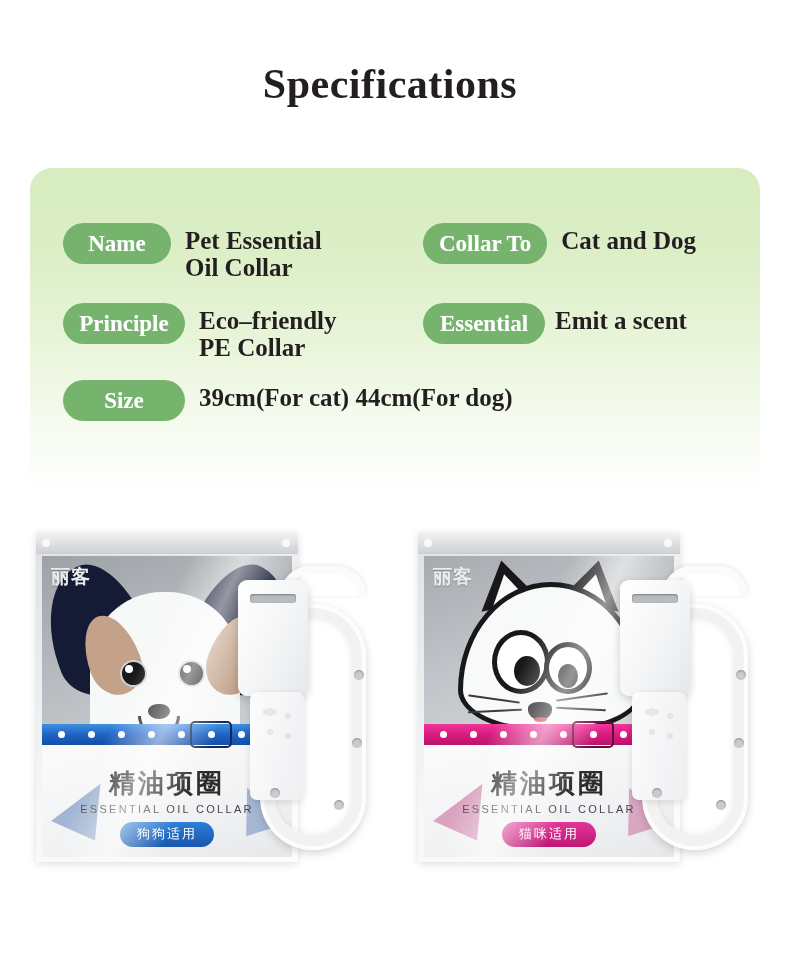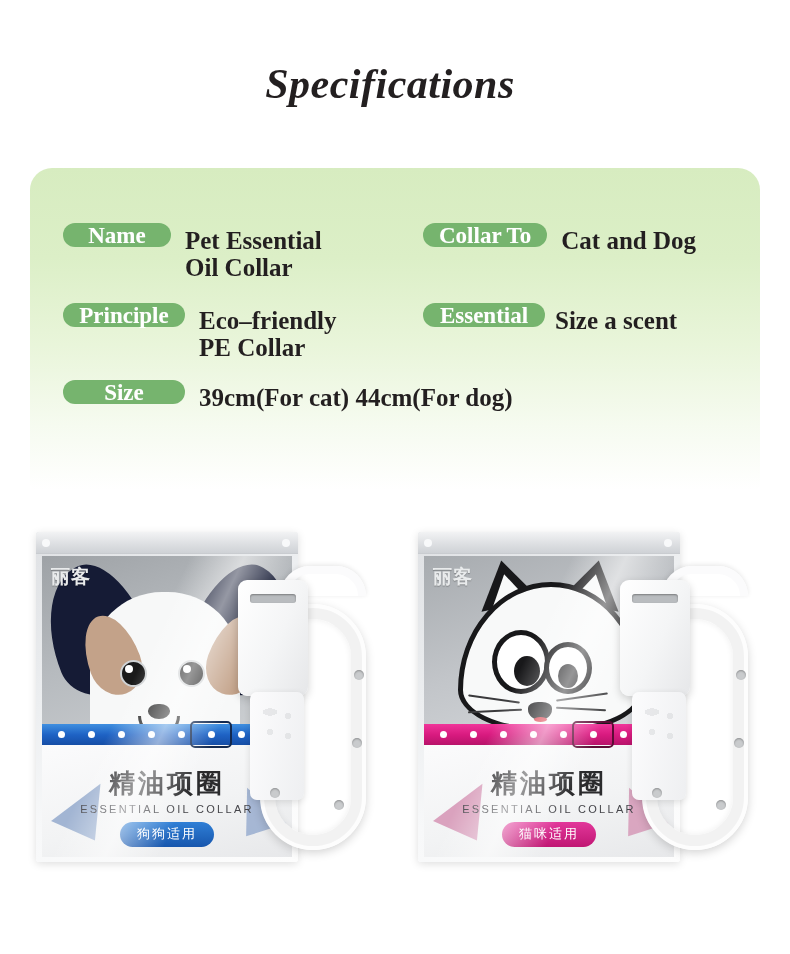--- a/index.html
+++ b/index.html
@@ -16,21 +16,20 @@
   
   .page-title {
     position: absolute;
     top: 60px; left: 0; width: 780px;
     text-align: center;
     font-family: "Liberation Serif", serif;
     font-weight: bold;
     font-size: 42px;
     letter-spacing: 0.5px;
     color: #231f20;
-    font-style: italic;
   }
 
   
   .spec-panel {
     position: absolute;
     left: 30px; top: 168px;
     width: 730px; height: 322px;
     border-radius: 22px 22px 6px 6px;
     background: linear-gradient(to bottom, #d7ecc0 0%, #dcefc7 28%, #e9f5da 55%, #f6fbf0 80%, #ffffff 100%);
   }
@@ -47,21 +46,21 @@
     display: inline-flex;
     align-items: center;
     justify-content: center;
     background: #76b46e;
     color: #ffffff;
     border-radius: 999px;
     font-family: "Liberation Serif", serif;
     font-weight: bold;
     font-size: 23px;
     line-height: 1;
-    height: 24px;
+    height: 41px;
     padding: 0 16px;
     min-width: 96px;
     white-space: nowrap;
     text-shadow: 0 0 1px rgba(255,255,255,0.25);
   }
 
   .val {
     font-family: "Liberation Serif", serif;
     font-weight: bold;
     font-size: 25px;
@@ -359,21 +358,21 @@
       </div>
 
       <div class="row row-2">
         <div class="cell col-left">
           <span class="pill pill-material">Principle</span>
           <span class="val pad-l">Eco–friendly
 PE Collar</span>
         </div>
         <div class="cell col-right">
           <span class="pill pill-principle">Essential</span>
-          <span class="val pad-l-sm">Size a scent</span>
+          <span class="val pad-l-sm">Emit a scent</span>
         </div>
       </div>
 
       <div class="row row-3">
         <div class="cell">
           <span class="pill pill-size">Size</span>
           <span class="val pad-l">39cm(For cat)  44cm(For dog)</span>
         </div>
       </div>
 

